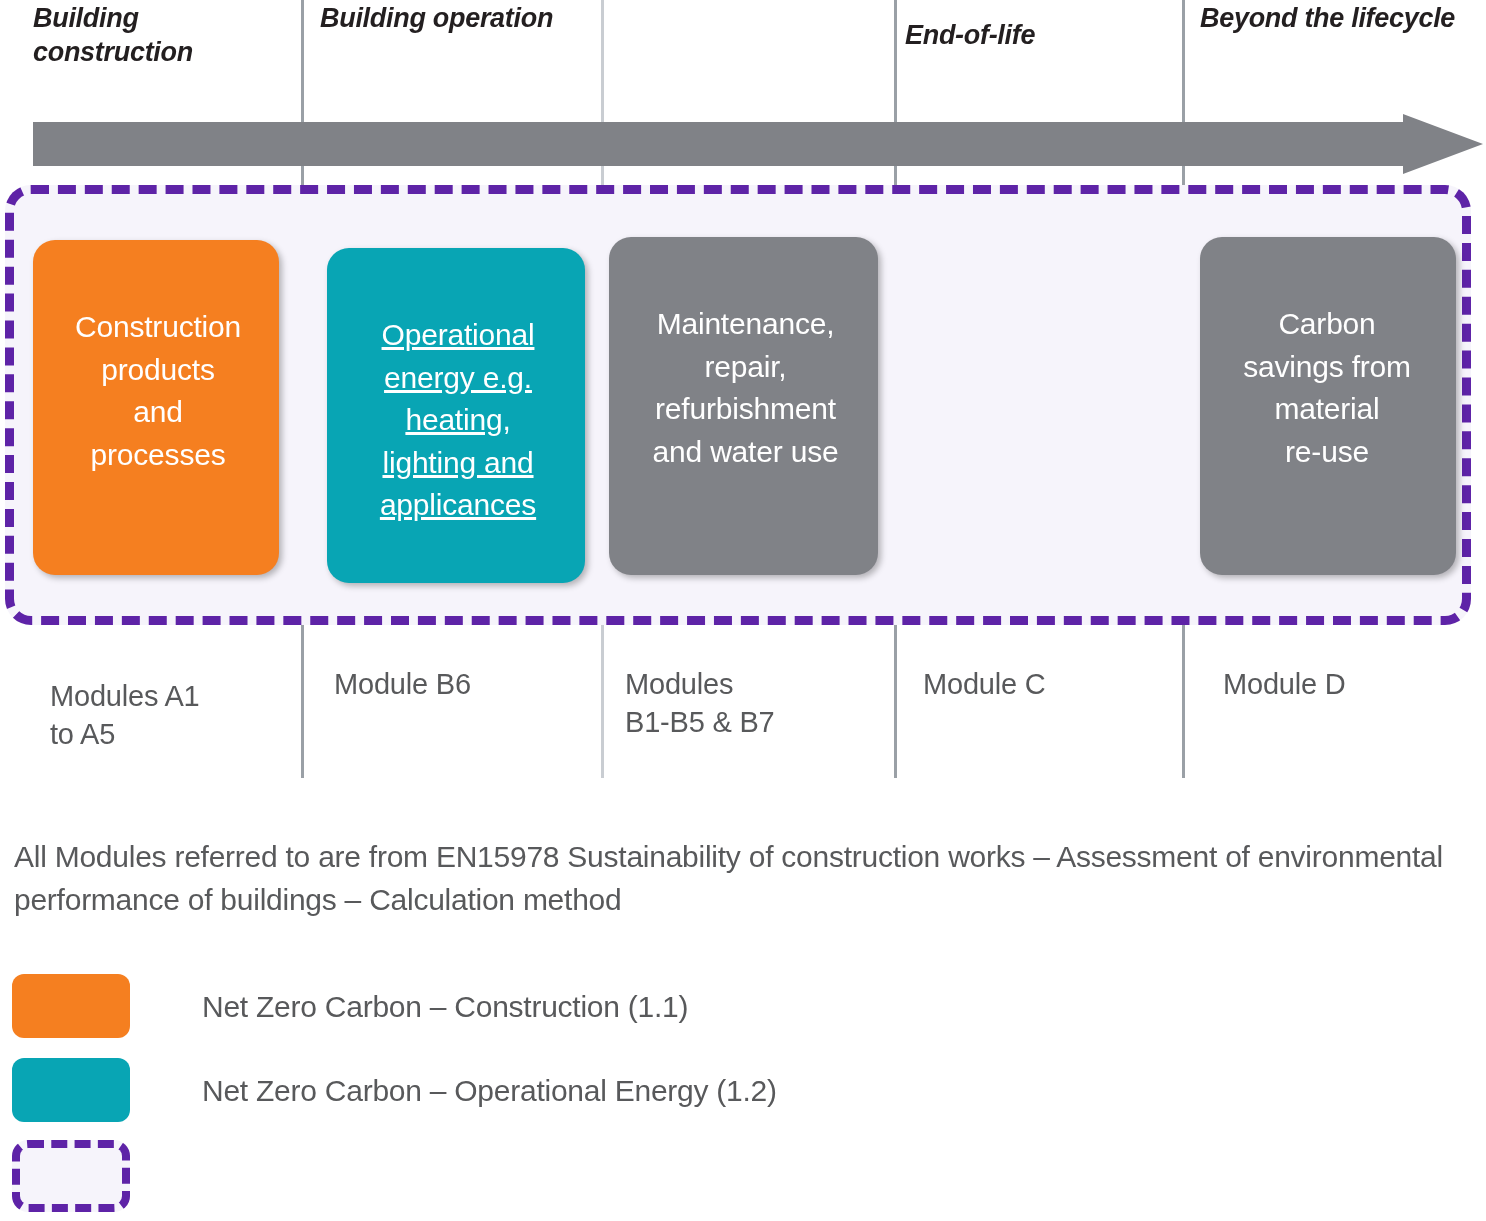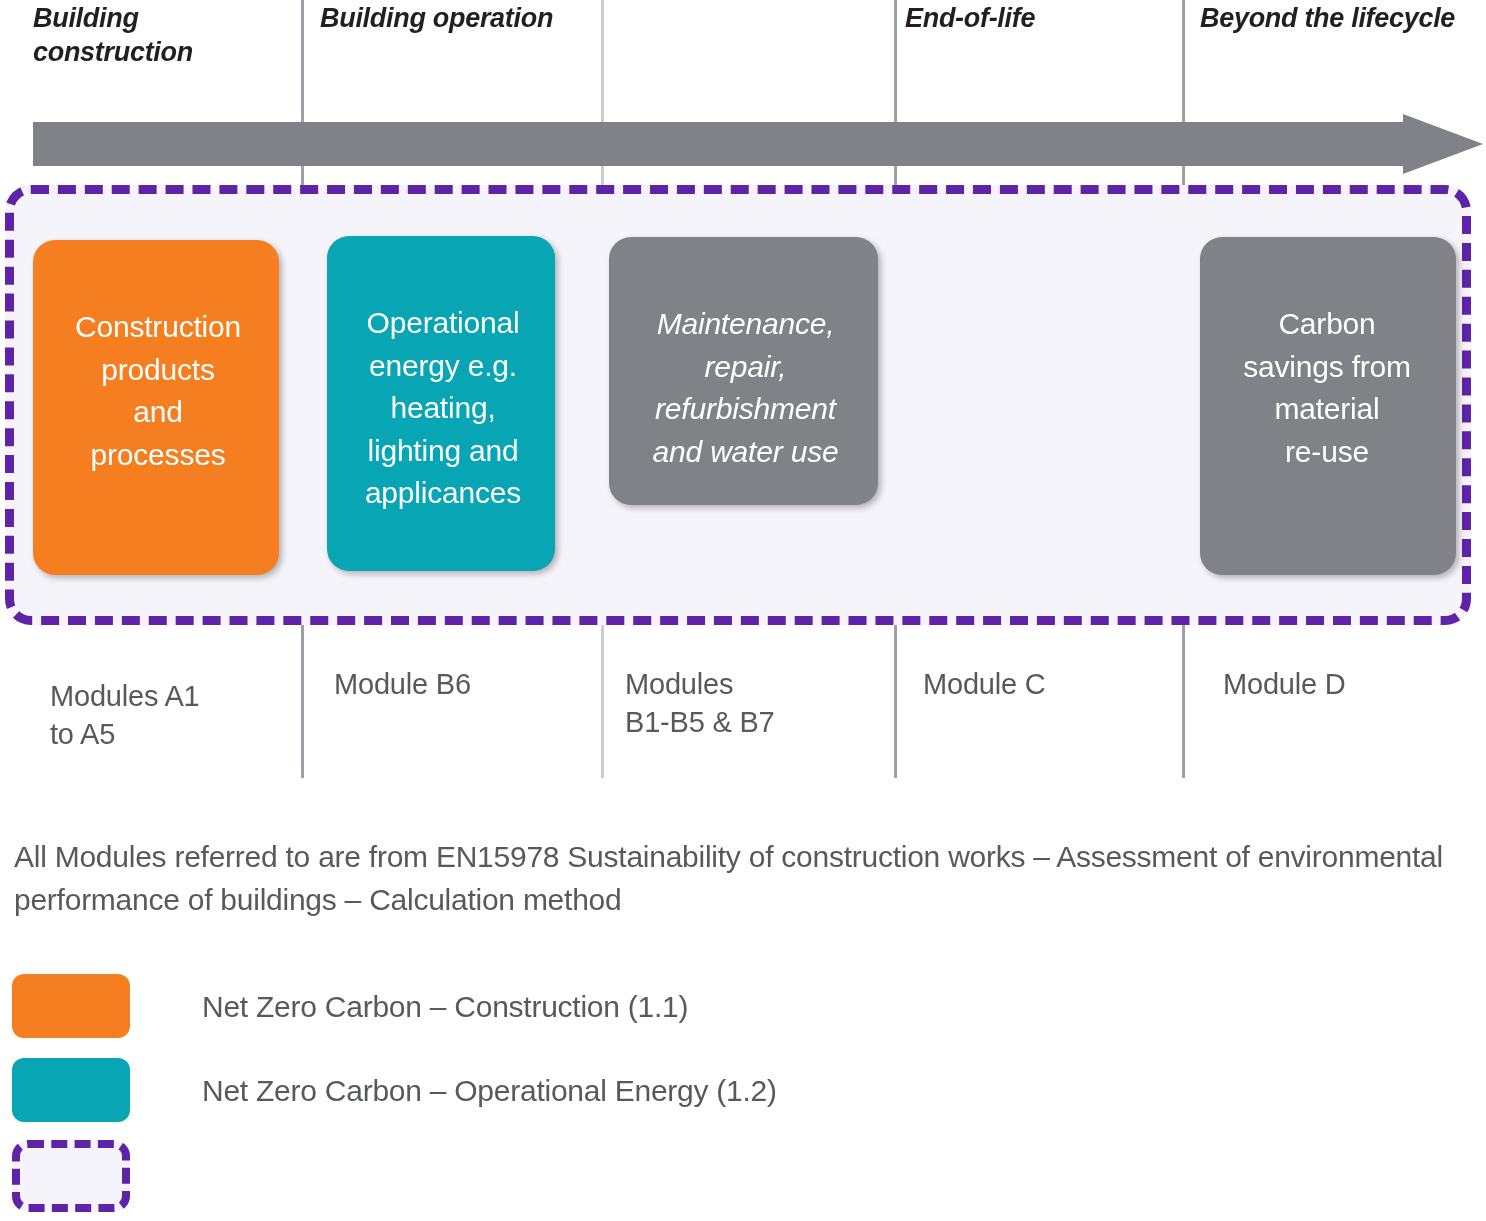--- a/index.html
+++ b/index.html
@@ -137,21 +137,21 @@
 </style>
 </head>
 <body>
 
 <div id="stage">
 
   <div class="phase-header" style="left:33px; top:2px; width:240px;">Building
 construction</div>
   <div class="phase-header" style="left:320px; top:2px; width:240px;">Building
 operation</div>
-  <div class="phase-header" style="left:905px; top:2px; width:260px;">End-of-life</div>
+  <div class="phase-header" style="left:905px; top:19px; width:260px;">End-of-life</div>
   <div class="phase-header" style="left:1200px; top:2px; width:260px;">Beyond the
 lifecycle</div>
 
   <div class="divider" style="left:301px; height:778px;"></div>
   <div class="divider" style="left:601px; height:778px; background:#c9cdd2;"></div>
   <div class="divider" style="left:894px; height:778px;"></div>
   <div class="divider" style="left:1182px; height:778px;"></div>
 
   <div class="arrow-wrap">
     <svg width="1450" height="60" viewBox="0 0 1450 60">
@@ -159,27 +159,27 @@
     </svg>
   </div>
 
   <div class="wholelife-band"></div>
 
   <div class="card orange" style="left:33px; top:240px; width:246px; height:335px;">Construction
 products
 and
 processes</div>
 
-  <div class="card teal" style="left:327px; top:236px; width:228px; height:335px;">Operational
+  <div class="card teal" style="left:327px; top:248px; width:258px; height:335px;text-decoration:underline;">Operational
 energy e.g.
 heating,
 lighting and
 applicances</div>
 
-  <div class="card grey" style="left:609px; top:237px; width:269px; height:268px;font-style:italic;">Maintenance,
+  <div class="card grey" style="left:609px; top:237px; width:269px; height:338px;">Maintenance,
 repair,
 refurbishment
 and water use</div>
 
 
   <div class="card grey" style="left:1200px; top:237px; width:256px; height:338px;padding-left:22px;">Carbon
 savings from
 material
 re-use</div>
 

